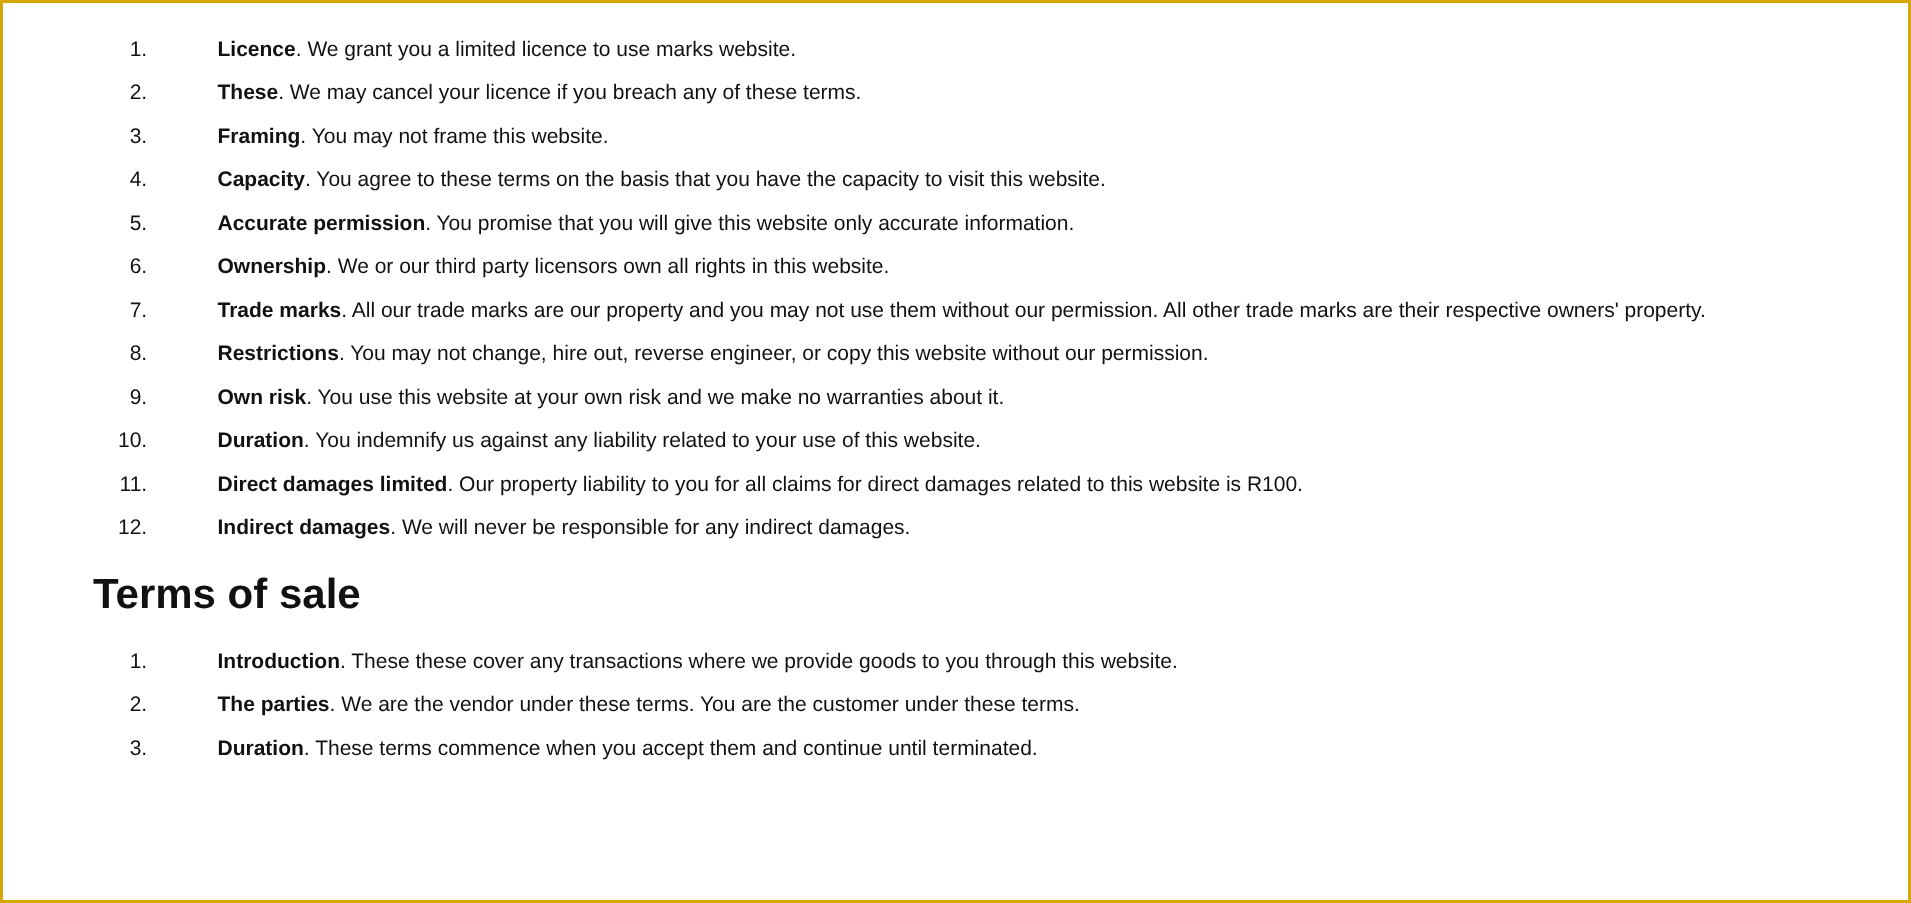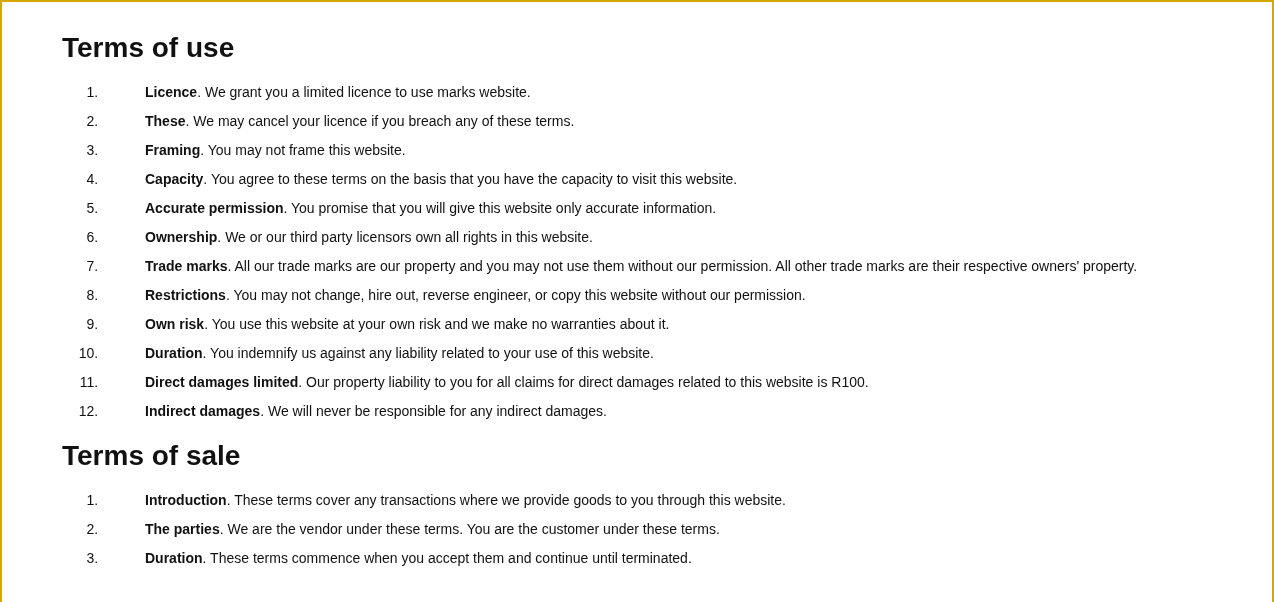--- a/index.html
+++ b/index.html
@@ -47,37 +47,36 @@
 
     .section {
       margin-bottom: 10px;
     }
   </style>
 </head>
 <body>
 
 <div class="page">
 <div class="section">
-      <h1>Terms of use</h1>
       <ol>
         <li><span class="term-title">Licence</span><span>. We grant you a limited licence to use marks website.</span></li>
         <li><span class="term-title">These</span><span>. We may cancel your licence if you breach any of these terms.</span></li>
         <li><span class="term-title">Framing</span><span>. You may not frame this website.</span></li>
         <li><span class="term-title">Capacity</span><span>. You agree to these terms on the basis that you have the capacity to visit this website.</span></li>
         <li><span class="term-title">Accurate permission</span><span>. You promise that you will give this website only accurate information.</span></li>
         <li><span class="term-title">Ownership</span><span>. We or our third party licensors own all rights in this website.</span></li>
         <li><span class="term-title">Trade marks</span><span>. All our trade marks are our property and you may not use them without our permission. All other trade marks are their respective owners' property.</span></li>
         <li><span class="term-title">Restrictions</span><span>. You may not change, hire out, reverse engineer, or copy this website without our permission.</span></li>
         <li><span class="term-title">Own risk</span><span>. You use this website at your own risk and we make no warranties about it.</span></li>
         <li><span class="term-title">Duration</span><span>. You indemnify us against any liability related to your use of this website.</span></li>
         <li><span class="term-title">Direct damages limited</span><span>. Our property liability to you for all claims for direct damages related to this website is R100.</span></li>
         <li><span class="term-title">Indirect damages</span><span>. We will never be responsible for any indirect damages.</span></li>
       </ol>
     </div>
     <div class="section">
       <h1>Terms of sale</h1>
       <ol>
-        <li><span class="term-title">Introduction</span><span>. These terms cover any transactions where we provide goods to you through this website.</span></li>
+        <li><span class="term-title">Introduction</span><span>. These these cover any transactions where we provide goods to you through this website.</span></li>
         <li><span class="term-title">The parties</span><span>. We are the vendor under these terms. You are the customer under these terms.</span></li>
         <li><span class="term-title">Duration</span><span>. These terms commence when you accept them and continue until terminated.</span></li>
       </ol>
     </div>
   </div>
 
 </body></html>

